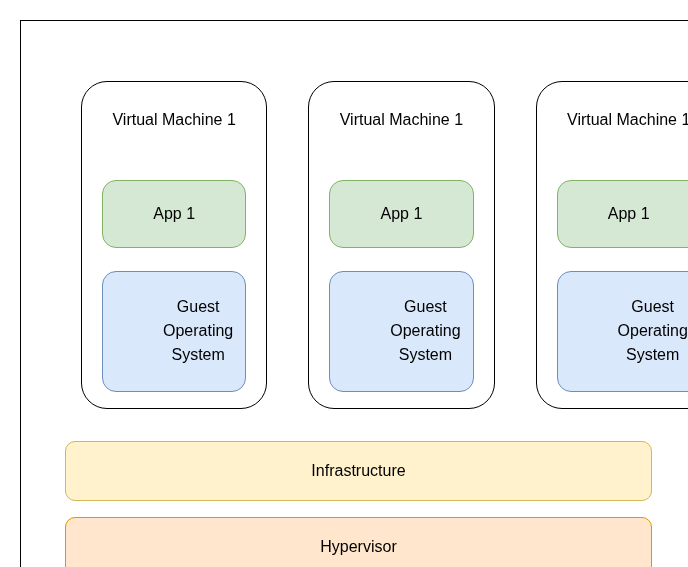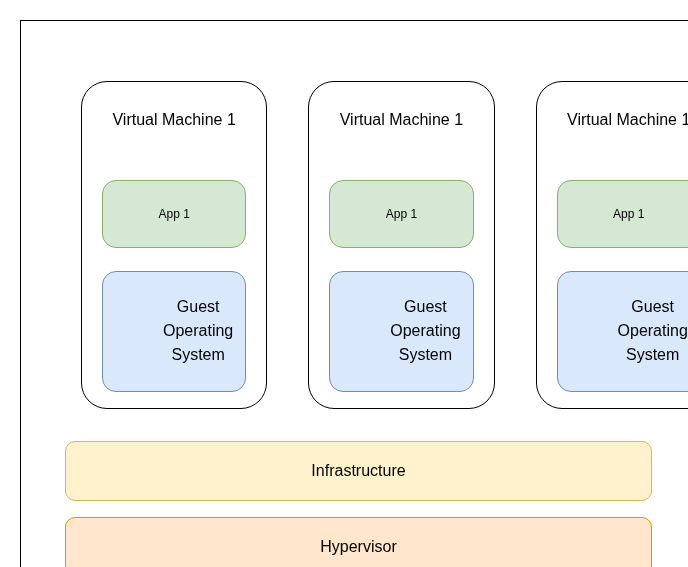--- a/index.html
+++ b/index.html
@@ -44,21 +44,21 @@
   }
   .app-box {
     margin-top: 35px;
     width: calc(100% - 40px);
     height: 93px;
     border: 1px solid;
     border-radius: 14px;
     display: flex;
     align-items: center;
     justify-content: center;
-    font-size: 12px;
+    font-size: 16px;
   }
   .guest-box {
     margin-top: 7px;
     width: calc(100% - 40px);
     height: 168px;
     border: 1px solid;
     border-radius: 14px;
     display: flex;
     align-items: center;
     justify-content: center;

